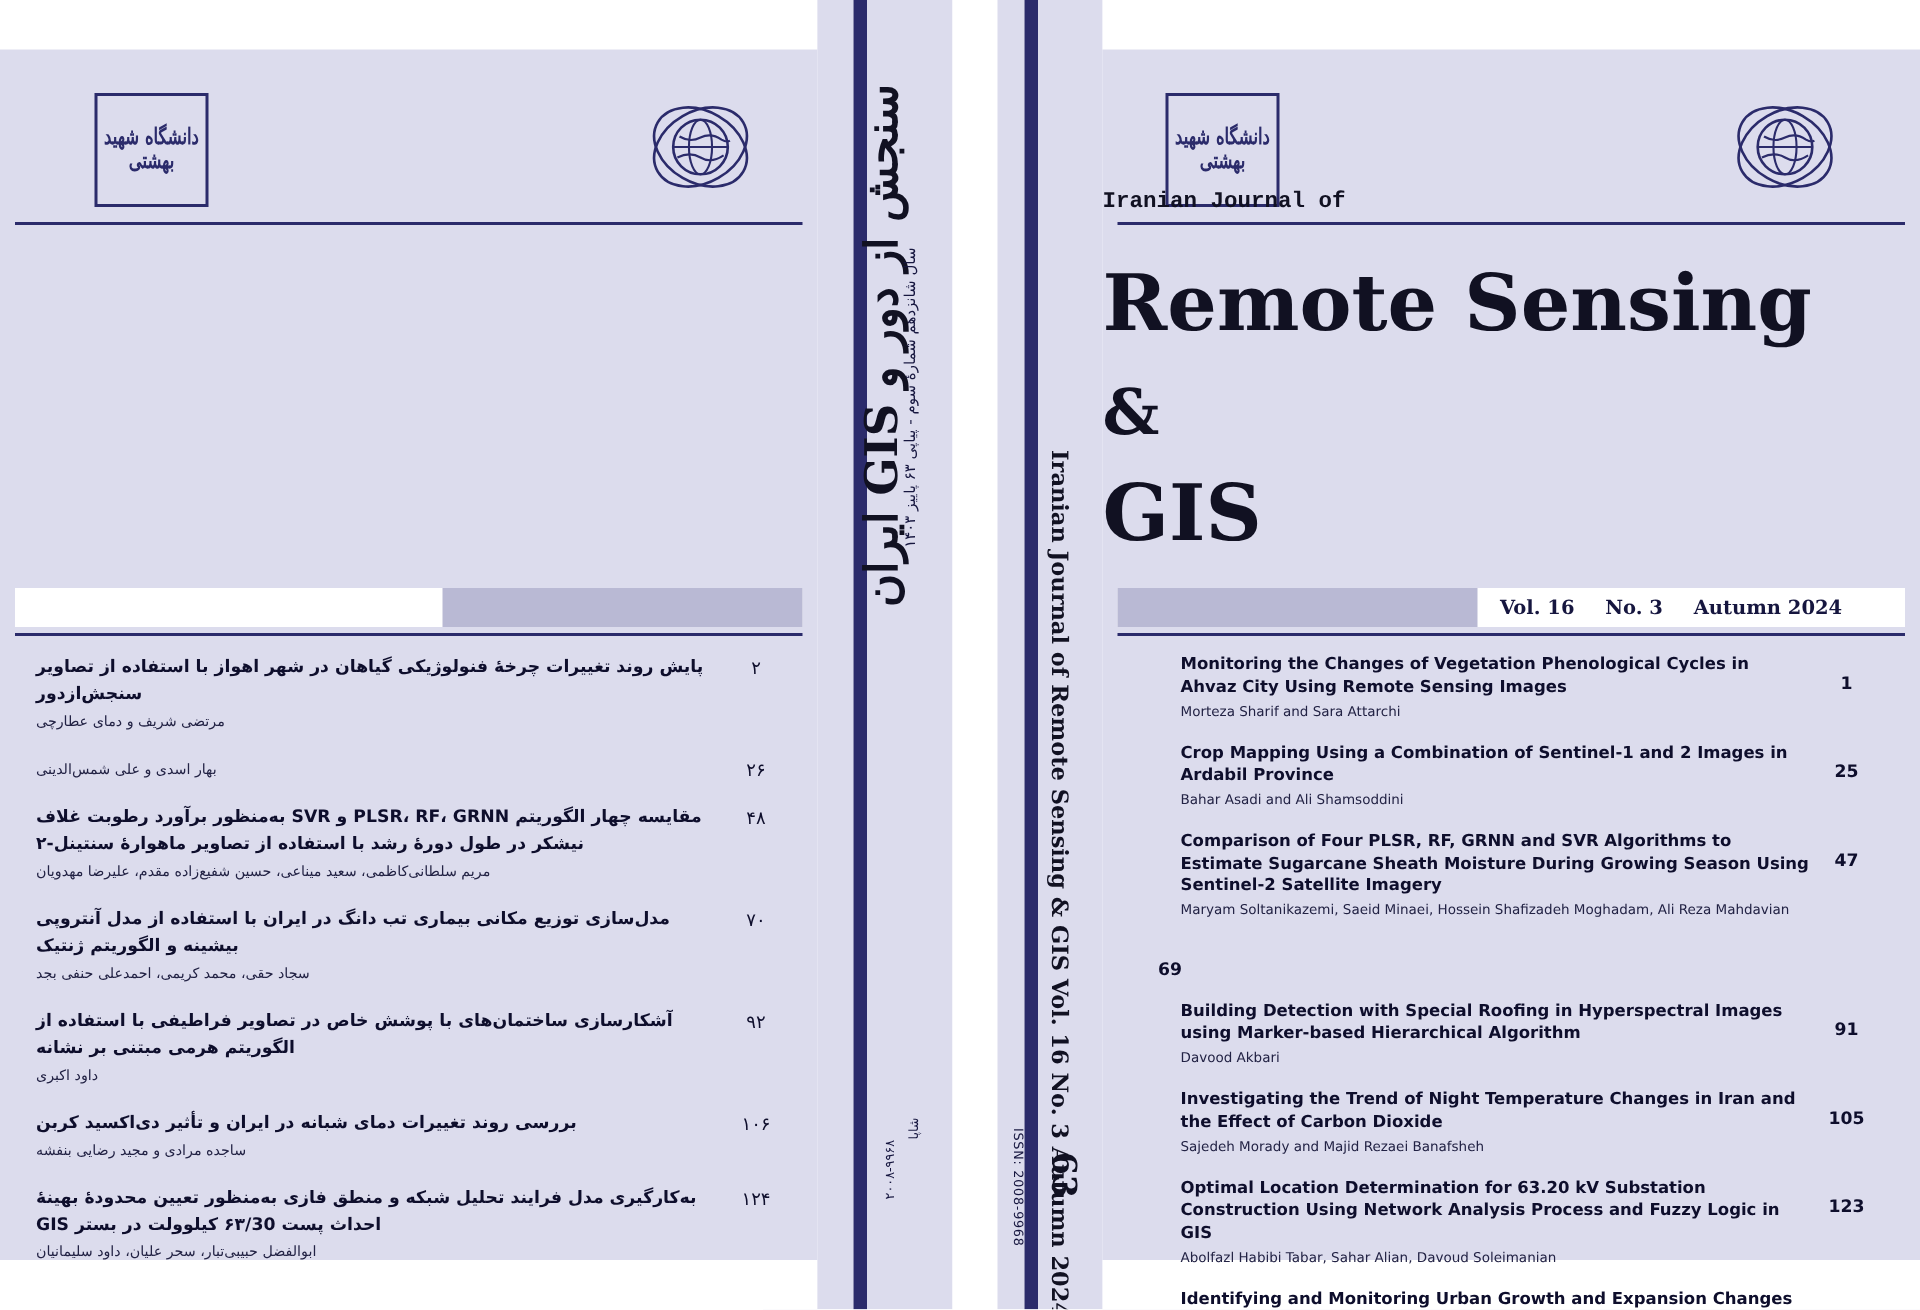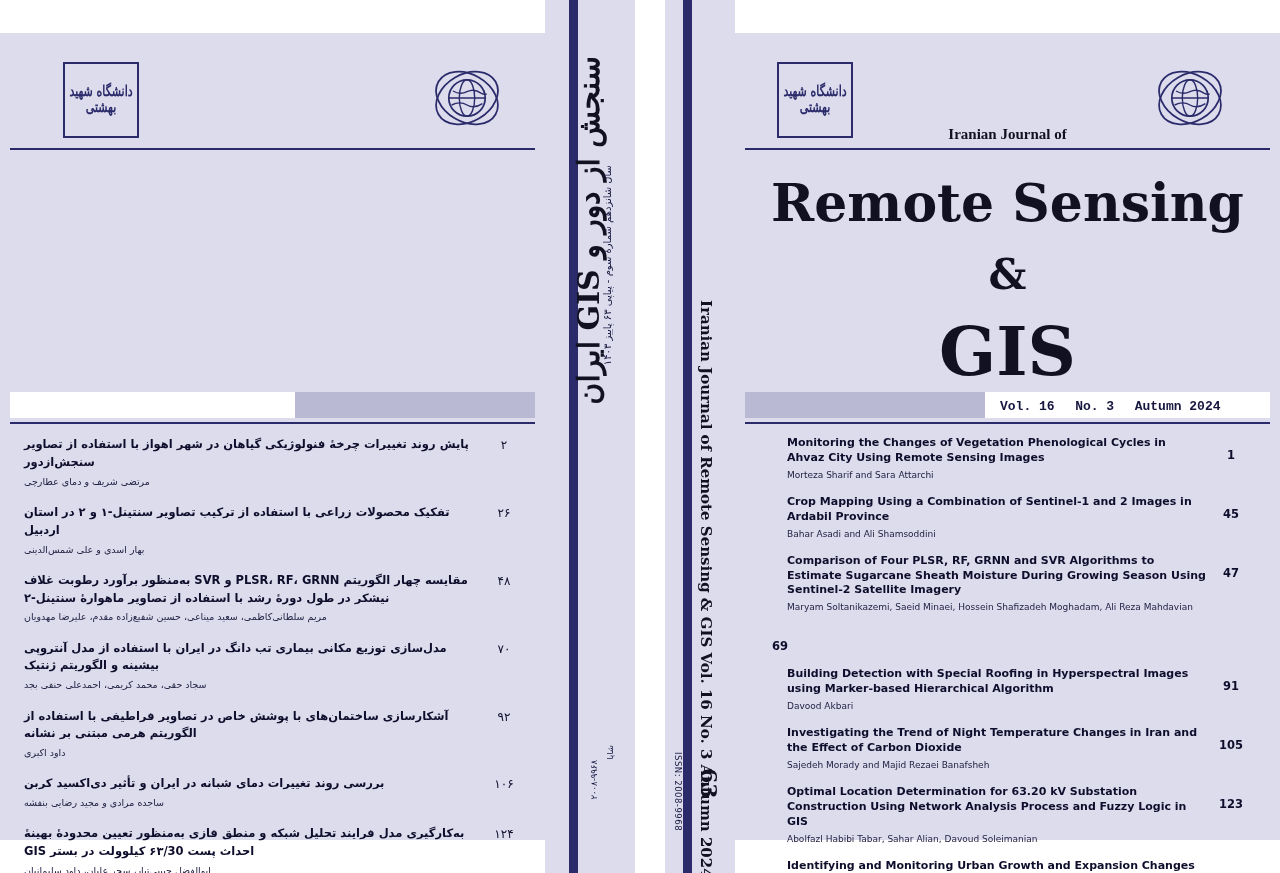--- a/index.html
+++ b/index.html
@@ -319,38 +319,36 @@
   .emblem-box-right {
     position: absolute;
     left: 777px;
     top: 62px;
   }
   .en-kicker {
     position: absolute;
     left: 735px;
     top: 126px;
     width: 545px;
-    text-align: center;
-    font-family: Liberation Serif, serif;
+    font-family: Liberation Mono, monospace;
     font-weight: bold;
     font-size: 15px;
     color: #111122;
   }
   .en-title {
     position: absolute;
     left: 735px;
     width: 545px;
-    text-align: center;
     font-family: "DejaVu Serif", serif;
     font-weight: bold;
     color: #111122;
   }
   .en-title-1 { top: 172px; font-size: 52px; }
   .en-title-amp { top: 250px; font-size: 42px; }
-  .en-title-2 { top: 312px; font-size: 67px; }
+  .en-title-2 { top: 312px; font-size: 52px; }
 
   .en-volume-bar {
     position: absolute;
     left: 745px;
     top: 392px;
     width: 525px;
     height: 26px;
     background: #ffffff;
   }
   .en-volume-bar .inner {
@@ -364,21 +362,21 @@
   .en-volume-text {
     position: absolute;
     left: 1000px;
     top: 398px;
     font-family: "DejaVu Serif", serif;
     font-weight: bold;
     font-size: 13px;
     color: #16163f;
     white-space: nowrap;
   }
-  .en-volume-text span { margin-right: 16px; font-family: Liberation Mono, monospace; }
+  .en-volume-text span { margin-right: 16px; }
 
   .en-toc {
     position: absolute;
     left: 735px;
     top: 436px;
     width: 545px;
   }
   .en-toc-row {
     display: flex;
     align-items: flex-start;
@@ -455,21 +453,20 @@
     <div class="fa-toc-row">
       <div class="fa-toc-page">۲</div>
       <div class="fa-toc-text">
         <div class="fa-toc-title">پایش روند تغییرات چرخۀ فنولوژیکی گیاهان در شهر اهواز با استفاده از تصاویر سنجش‌ازدور</div>
         <div class="fa-toc-authors">مرتضی شریف و دمای عطارچی</div>
       </div>
     </div>
     <div class="fa-toc-row">
       <div class="fa-toc-page">۲۶</div>
       <div class="fa-toc-text">
-        <div class="fa-toc-title">تفکیک محصولات زراعی با استفاده از ترکیب تصاویر سنتینل-۱ و ۲ در استان اردبیل</div>
         <div class="fa-toc-authors">بهار اسدی و علی شمس‌الدینی</div>
       </div>
     </div>
     <div class="fa-toc-row">
       <div class="fa-toc-page">۴۸</div>
       <div class="fa-toc-text">
         <div class="fa-toc-title">مقایسه چهار الگوریتم PLSR، RF، GRNN و SVR به‌منظور برآورد رطوبت غلاف نیشکر در طول دورۀ رشد با استفاده از تصاویر ماهوارۀ سنتینل-۲</div>
         <div class="fa-toc-authors">مریم سلطانی‌کاظمی، سعید میناعی، حسین شفیع‌زاده مقدم، علیرضا مهدویان</div>
       </div>
     </div>
@@ -563,21 +560,21 @@
         <div class="en-toc-title">Monitoring the Changes of Vegetation Phenological Cycles in Ahvaz City Using Remote Sensing Images</div>
         <div class="en-toc-authors">Morteza Sharif and Sara Attarchi</div>
       </div>
       <div class="en-toc-page">1</div>
     </div>
     <div class="en-toc-row">
       <div class="en-toc-text">
         <div class="en-toc-title">Crop Mapping Using a Combination of Sentinel-1 and 2 Images in Ardabil Province</div>
         <div class="en-toc-authors">Bahar Asadi and Ali Shamsoddini</div>
       </div>
-      <div class="en-toc-page">45</div>
+      <div class="en-toc-page">25</div>
     </div>
     <div class="en-toc-row">
       <div class="en-toc-text">
         <div class="en-toc-title">Comparison of Four PLSR, RF, GRNN and SVR Algorithms to Estimate Sugarcane Sheath Moisture During Growing Season Using Sentinel-2 Satellite Imagery</div>
         <div class="en-toc-authors">Maryam Soltanikazemi, Saeid Minaei, Hossein Shafizadeh Moghadam, Ali Reza Mahdavian</div>
       </div>
       <div class="en-toc-page">47</div>
     </div>
     <div class="en-toc-row">
       <div class="en-toc-page">69</div>

